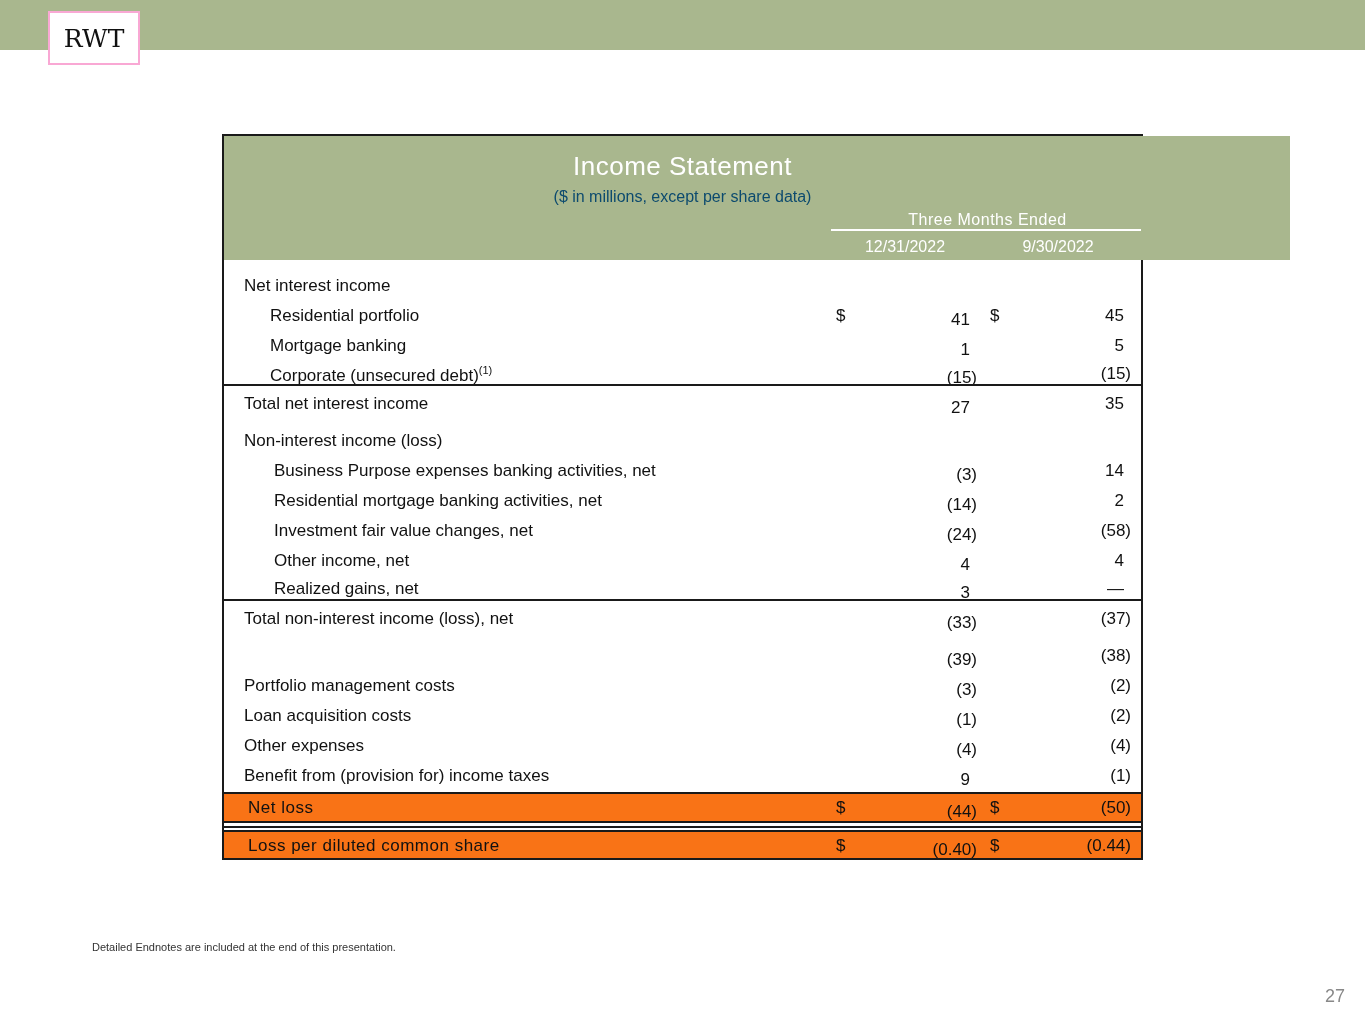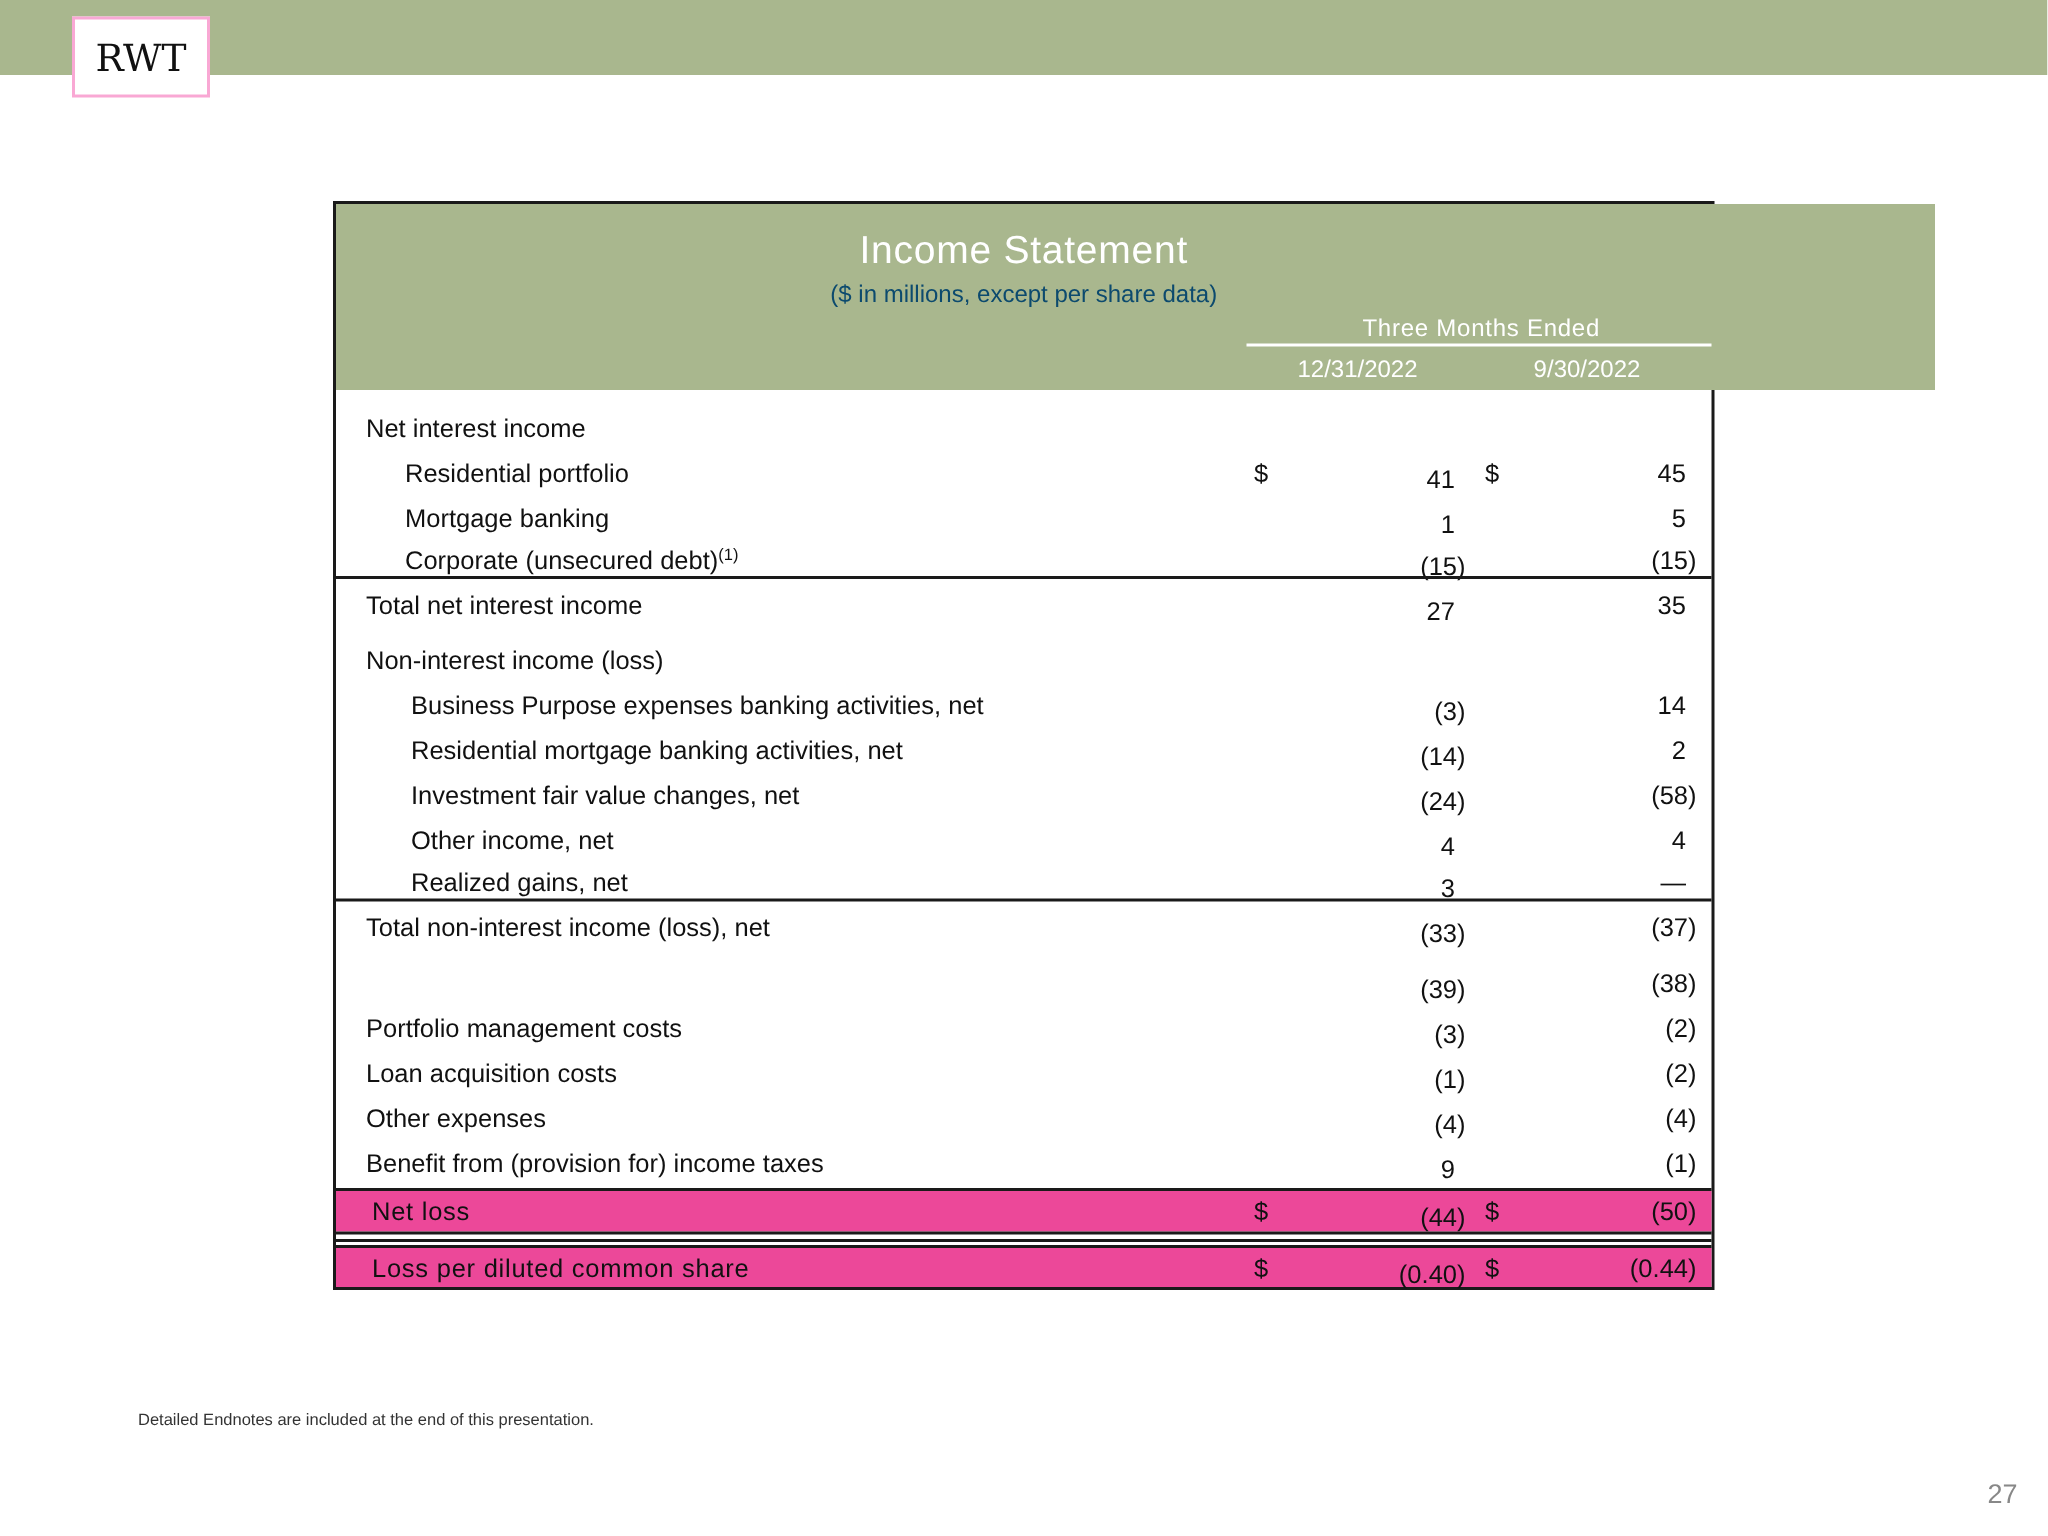--- a/index.html
+++ b/index.html
@@ -22,21 +22,21 @@
   .row .label.lvl2 { left:50px; }
   .row .dollar { position:absolute; top:4px; }
   .row .dollar.d1 { left:612px; }
   .row .dollar.d2 { left:766px; }
   .row .v1 { position:absolute; top:8px; right:164px; text-align:center; }
   .row .v2 { position:absolute; top:4px; right:10px; text-align:right; }
   .row .v1.pos { right:171px; }
   .row .v2.pos { right:17px; }
   .row sup { font-size:11px; }
   .hline { position:absolute; left:0; width:917px; height:2px; background:#1a1a1a; }
-  .hl-row { position:absolute; left:0; width:917px; background:#ec4899; }
+  .hl-row { position:absolute; left:0; width:917px; background:#f97316; }
   .footnote { position:absolute; left:92px; top:941px; font-size:11px; color:#333; }
   .pagenum { position:absolute; left:1305px; top:986px; width:40px; text-align:right; font-size:18px; color:#888; }
   .strong-label { letter-spacing:0.5px; }
 </style>
 </head>
 <body>
 
 <div class="topbar"></div>
 <div class="logo">RWT</div>
 

